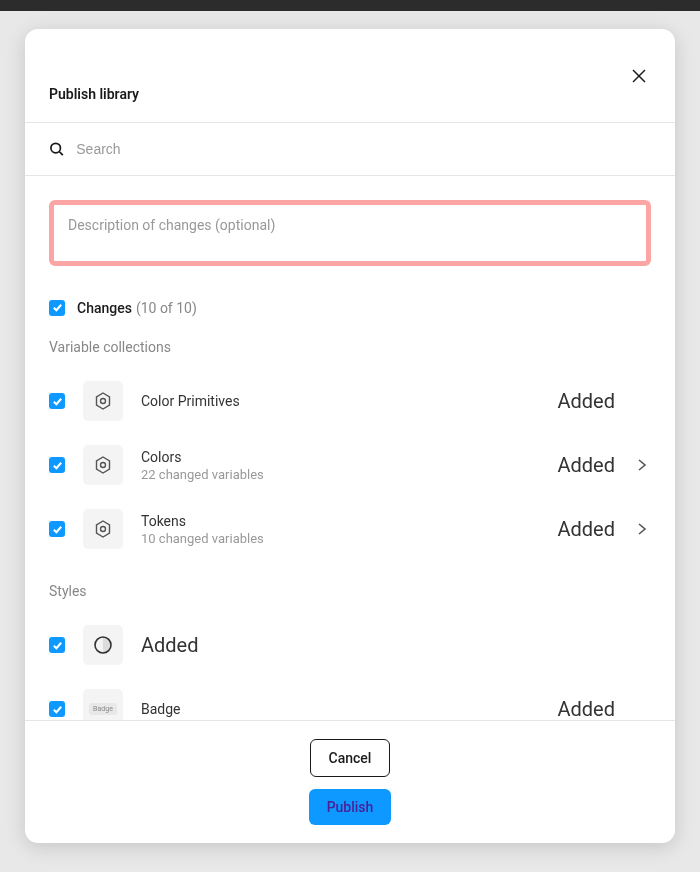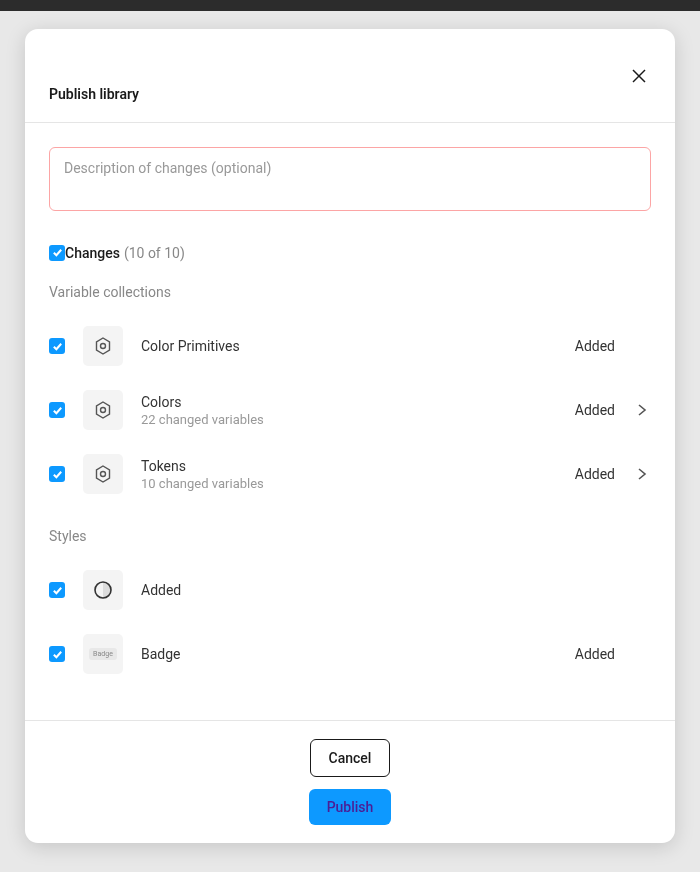--- a/index.html
+++ b/index.html
@@ -95,37 +95,38 @@
     
     .modal-body {
       flex: 1;
       overflow-y: auto;
       padding: 24px 24px 0 24px;
     }
     
     .description-box {
       width: 100%;
       min-height: 64px;
-      border: 1px solid #fca5a5;
+      border: 5px solid #fca5a5;
       border-radius: 6px;
       padding: 12px 14px;
       font-size: 14px;
       font-family: inherit;
       color: #333;
       resize: none;
       outline: none;
     }
     
     .description-box::placeholder {
       color: #999;
     }
     
     .changes-header {
       display: flex;
       align-items: center;
+      gap: 12px;
       margin-top: 28px;
       margin-bottom: 18px;
     }
     
     .checkbox {
       width: 16px;
       height: 16px;
       border-radius: 3px;
       background: #0d99ff;
       display: flex;
@@ -187,21 +188,21 @@
       font-size: 14px;
       color: #333;
     }
     
     .item-sub {
       font-size: 13px;
       color: #999;
     }
     
     .item-status {
-      font-size: 14px;
+      font-size: 20px;
       color: #333;
     }
     
     .chevron {
       width: 18px;
       display: flex;
       align-items: center;
       justify-content: center;
       color: #555;
     }
@@ -260,20 +261,27 @@
   <div class="modal-header">
     <div class="modal-title">Publish library</div>
     <div class="close-btn">
       <svg width="16" height="16" viewBox="0 0 16 16" fill="none" stroke="#1a1a1a" stroke-width="1.5">
         <line x1="2" y1="2" x2="14" y2="14"></line>
         <line x1="14" y1="2" x2="2" y2="14"></line>
       </svg>
     </div>
   </div>
 
+  <div class="search-row">
+    <svg width="16" height="16" viewBox="0 0 16 16" fill="none" stroke="#1a1a1a" stroke-width="1.8">
+      <circle cx="7" cy="7" r="5"></circle>
+      <line x1="11" y1="11" x2="14.5" y2="14.5"></line>
+    </svg>
+    <input class="search-input" type="text" placeholder="Search" style="">
+  </div>
 
   <div class="modal-body">
     
     <textarea class="description-box" placeholder="Description of changes (optional)" style=""></textarea>
     
     <div class="changes-header">
       <div class="checkbox">
         <svg viewBox="0 0 12 12" fill="none" stroke="#fff" stroke-width="2.2">
           <polyline points="2,6.2 4.8,9 10,3"></polyline>
         </svg>

